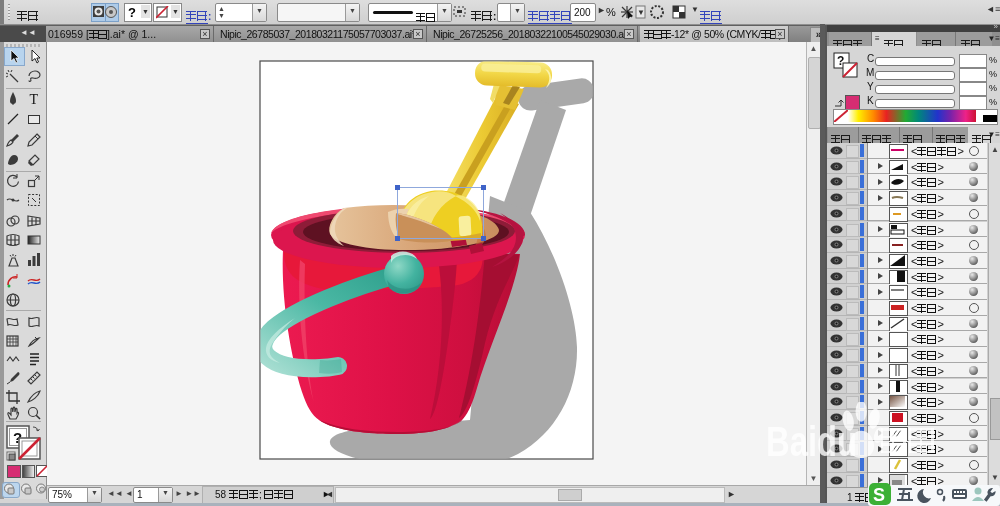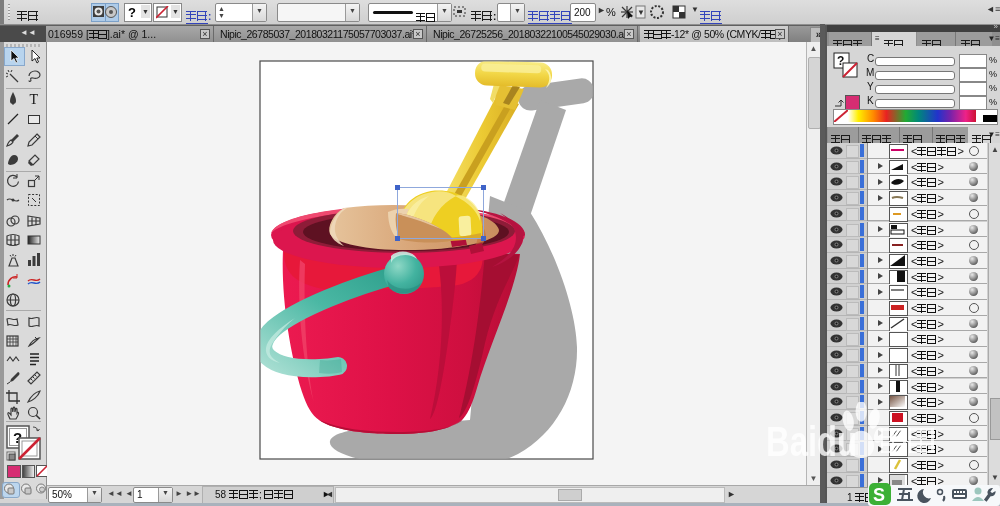--- a/index.html
+++ b/index.html
@@ -438,21 +438,21 @@
 </div>
 
 <div class="abs" style="left:806px;top:42px;width:14px;height:445px;background:#efefef;border-left:1px solid #b5b5b5;">
   <div class="abs" style="left:1px;top:2px;width:11px;height:11px;color:#555;font-size:8px;text-align:center;">▲</div>
   <div class="abs" style="left:1px;top:15px;width:11px;height:70px;background:#d5d5d5;border:1px solid #b0b0b0;border-radius:2px;"></div>
   <div class="abs" style="left:1px;bottom:2px;width:11px;height:11px;color:#555;font-size:8px;text-align:center;">▼</div>
 </div>
 
 <div class="abs" id="status" style="left:47px;top:485px;width:773px;height:18px;background:#d6d6d6;border-top:1px solid #a8a8a8;font-size:10px;color:#111;">
   <div class="combo" style="left:1px;top:1px;width:52px;height:14px;">
-      <span style="position:absolute;left:3px;top:1px;">50%</span>
+      <span style="position:absolute;left:3px;top:1px;">75%</span>
       <div class="dd"><span style="top:1px;">▼</span></div>
     </div>
   <span class="abs" style="left:60px;top:3px;color:#444;font-size:8px;">◄◄ ◄</span>
   <div class="combo" style="left:86px;top:1px;width:38px;height:14px;">
       <span style="position:absolute;left:3px;top:1px;">1</span>
       <div class="dd"><span style="top:1px;">▼</span></div>
     </div>
   <span class="abs" style="left:128px;top:3px;color:#444;font-size:8px;">► ►►</span>
   <div class="abs" style="left:155px;top:0px;width:130px;height:16px;background:#cfcfcf;border:1px solid #b0b0b0;">
     <span style="position:absolute;left:12px;top:2px;color:#111;">58 <i class="hz s"></i><i class="hz s b"></i><i class="hz s"></i><span style="letter-spacing:2px;">;</span><i class="hz s b"></i><i class="hz s"></i><i class="hz s b"></i></span>

